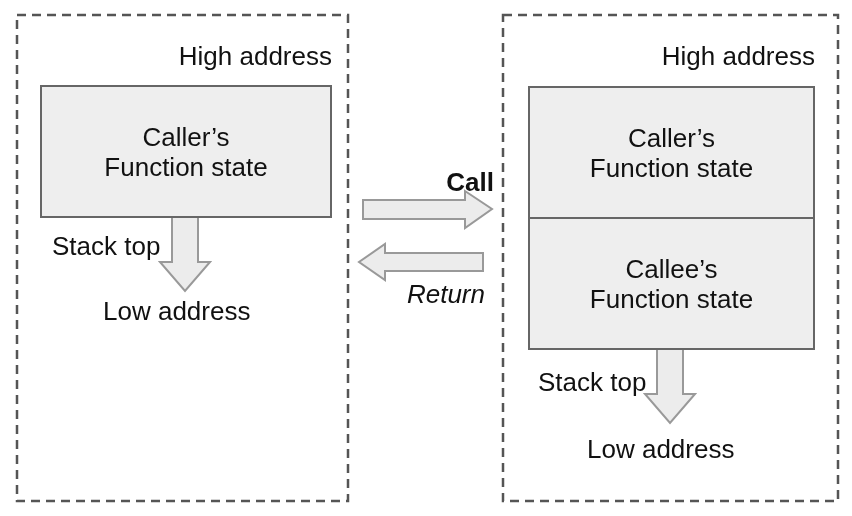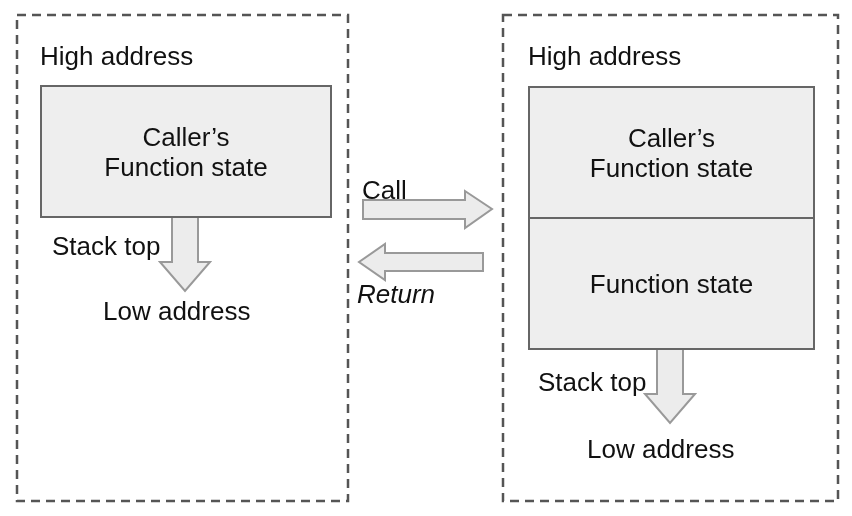--- a/index.html
+++ b/index.html
@@ -19,21 +19,21 @@
     stroke-width: 2.5;
     stroke-dasharray: 9 6;
   }
   .label {
     position: absolute;
     font-size: 26px;
     line-height: 28px;
     white-space: nowrap;
     z-index: 3;
   }
-  .centered { text-align: left; }
+  .centered { text-align: right; }
   .frame-box {
     position: absolute;
     box-sizing: border-box;
     background: var(--box-fill, #eeeeee);
     border: 2px solid var(--box-border, #666666);
     display: flex;
     align-items: center;
     justify-content: center;
     text-align: center;
     font-size: 26px;
@@ -95,21 +95,21 @@
   <div class="arrow" style="left:158px; top:216px;">
     <svg width="54" height="78" viewBox="0 0 54 78">
       <polygon class="block-arrow" points="14,0 40,0 40,46 52,46 27,75 2,46 14,46"></polygon>
     </svg>
   </div>
 
   <div class="label" style="left:52px; top:232px;">Stack top</div>
 
   <div class="label" style="left:103px; top:297px;">Low address</div>
 
-  <div class="label centered" style="left:362px; top:176px; width:132px;">Call</div>
+  <div class="label centered" style="left:362px; top:168px; width:132px;font-weight:bold;">Call</div>
 
   <div class="arrow" style="left:362px; top:189px;">
     <svg width="132" height="42" viewBox="0 0 132 42">
       <polygon class="block-arrow" points="1,11 103,11 103,2 130,20 103,39 103,30 1,30"></polygon>
     </svg>
   </div>
 
   <div class="arrow" style="left:357px; top:242px;">
     <svg width="128" height="40" viewBox="0 0 128 40">
       <polygon class="block-arrow" points="126,11 28,11 28,2 2,20 28,38 28,29 126,29"></polygon>
@@ -122,20 +122,21 @@
 
   <div class="stack-box" style="left:528px; top:86px; width:287px; height:264px;">
     <div class="stack-section">
       <div>
         <div>Caller’s</div>
         <div>Function state</div>
       </div>
     </div>
     <div class="stack-section">
       <div>
+        <div>Callee’s</div>
         <div>Function state</div>
       </div>
     </div>
   </div>
 
   <div class="arrow" style="left:643px; top:348px;">
     <svg width="54" height="78" viewBox="0 0 54 78">
       <polygon class="block-arrow" points="14,0 40,0 40,46 52,46 27,75 2,46 14,46"></polygon>
     </svg>
   </div>

